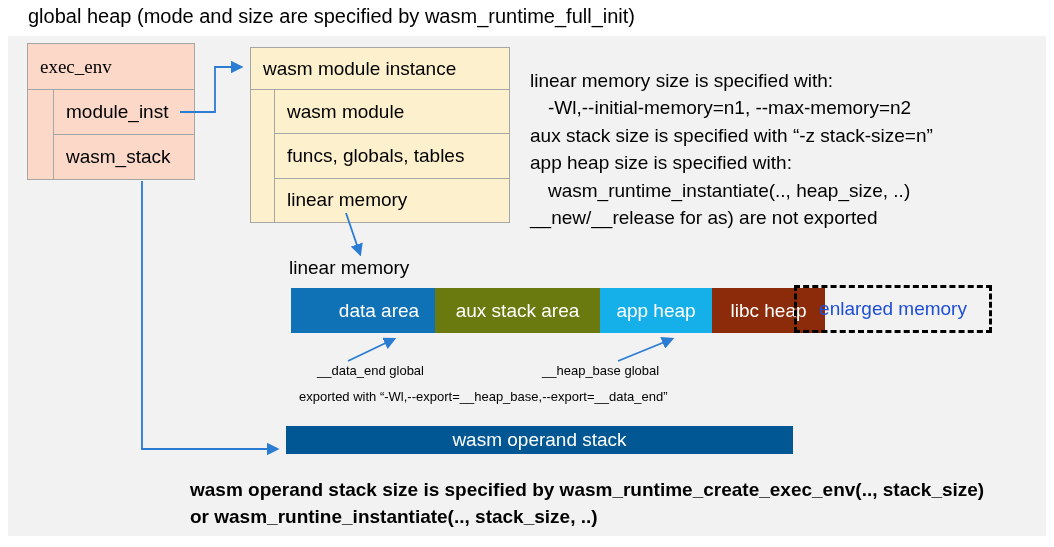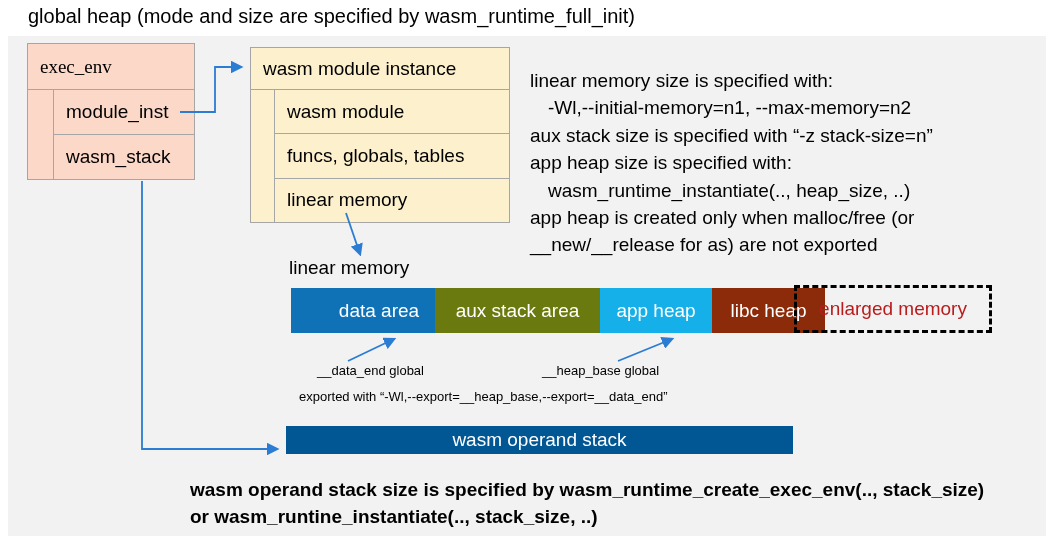--- a/index.html
+++ b/index.html
@@ -81,34 +81,33 @@
       </div>
     </div>
   </div>
 
   <div class="notes-top">
     <div>linear memory size is specified with:</div>
     <div class="indent">-Wl,--initial-memory=n1, --max-memory=n2</div>
     <div>aux stack size is specified with “-z stack-size=n”</div>
     <div>app heap size is specified with:</div>
     <div class="indent">wasm_runtime_instantiate(.., heap_size, ..)</div>
-    <div>app heap is created only when malloc/free (or</div>
     <div>__new/__release for as) are not exported</div>
   </div>
 
   <div class="lm-label">linear memory</div>
 
   <div class="membar">
     <div class="seg" style="width: 112px; background-color: rgb(15, 114, 183); padding-left: 32px;">data area</div>
     <div class="seg" style="width: 165px; background-color: rgb(107, 122, 14);">aux stack area</div>
     <div class="seg" style="width: 112px; background-color: rgb(21, 176, 233);">app heap</div>
     <div class="seg" style="width: 113px; background-color: rgb(140, 43, 10);">libc heap</div>
   </div>
 
-  <div class="enlarged" style="color: #b91c1c;">enlarged memory</div>
+  <div class="enlarged" style="color: #1d4ed8;">enlarged memory</div>
 
   <div class="ann ann-dataend">__data_end global</div>
   <div class="ann ann-heapbase">__heap_base global</div>
   <div class="ann ann-exported">exported with “-Wl,--export=__heap_base,--export=__data_end”</div>
 
   <div class="opbar" style="background-color: rgb(0, 87, 148);">wasm operand stack</div>
 
   <div class="notes-bottom">
     <div>wasm operand stack size is specified by wasm_runtime_create_exec_env(.., stack_size)</div>
     <div>or wasm_runtine_instantiate(.., stack_size, ..)</div>

